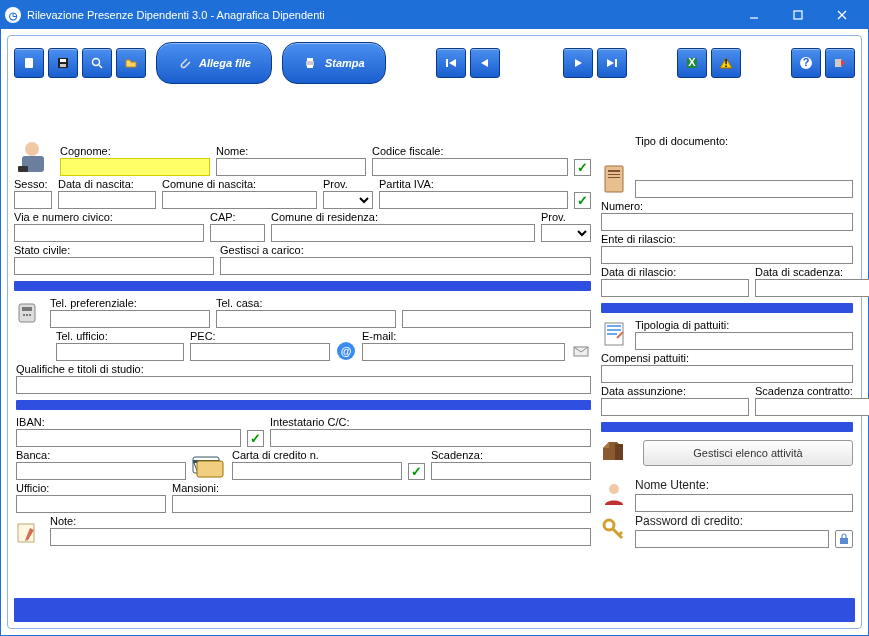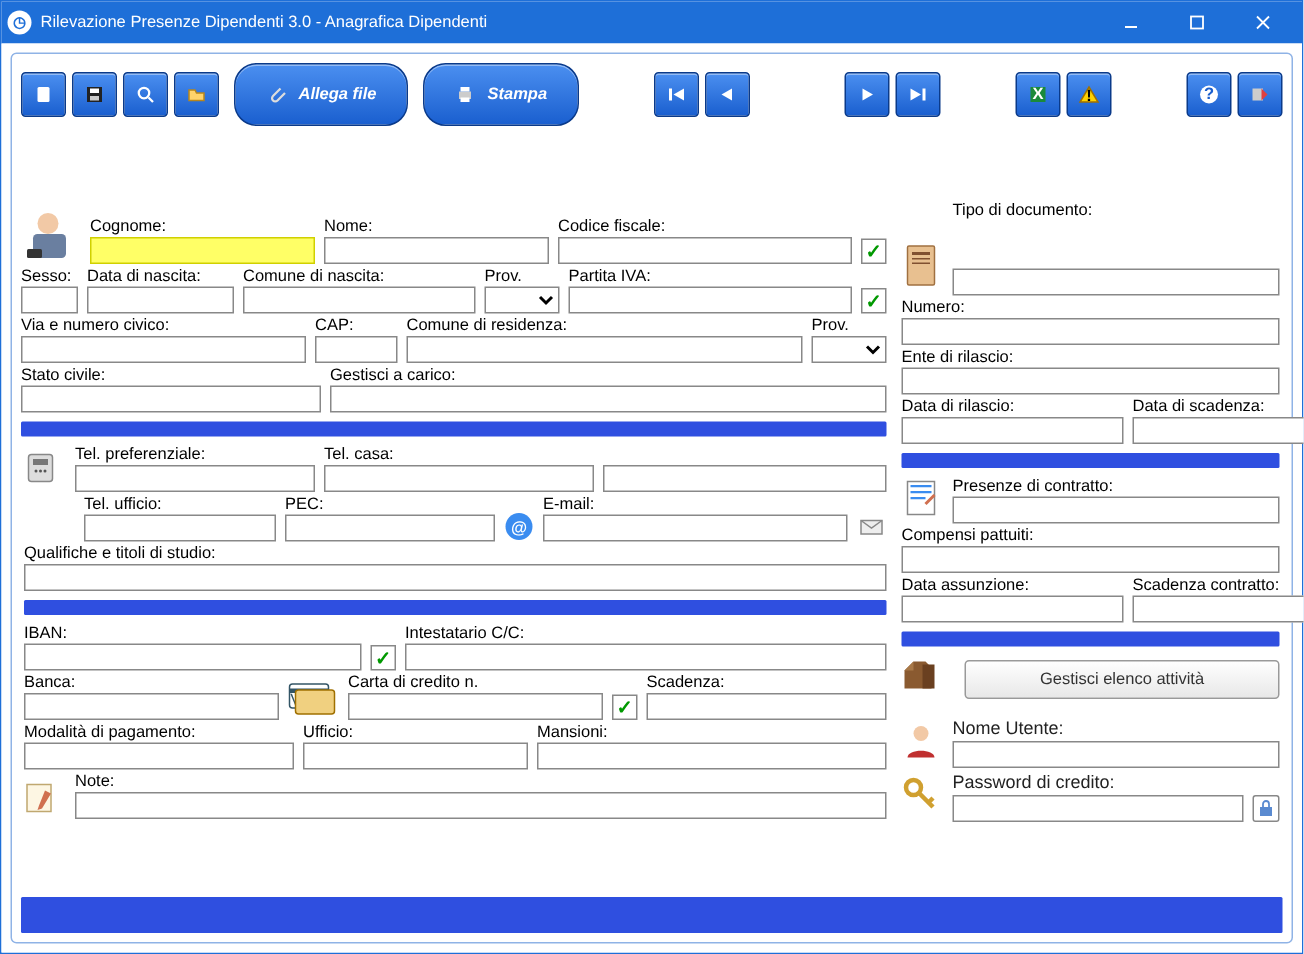--- a/index.html
+++ b/index.html
@@ -330,24 +330,20 @@
                   <span class="label">Carta di credito n.</span>
                   <input type="text" style="">
                 </div>
               <div class="check">✓</div>
               <div class="field" style="flex:1;">
                   <span class="label">Scadenza:</span>
                   <input type="text" style="">
                 </div>
             </div>
             <div class="row">
-              <div class="field" style="width:180px;">
-                  <span class="label">Modalità di pagamento:</span>
-                  <input type="text" style="">
-                </div>
               <div class="field" style="width:150px;">
                   <span class="label">Ufficio:</span>
                   <input type="text" style="">
                 </div>
               <div class="field" style="flex:1;">
                   <span class="label">Mansioni:</span>
                   <input type="text" style="">
                 </div>
             </div>
             <div class="row">
@@ -402,21 +398,21 @@
           </div>
 
           <div class="section blue-bar-after">
             <div class="row">
               <div style="width:28px;"><svg width="26" height="28">
                     <rect x="4" y="3" width="18" height="22" fill="#fff" stroke="#888"></rect>
                     <path d="M6 6h14M6 10h14M6 14h10" stroke="#3a8cf0" stroke-width="1.5"></path>
                     <path d="M16 18l6-6" stroke="#d07050" stroke-width="2"></path>
                   </svg></div>
               <div class="field" style="flex:1;">
-                  <span class="label">Presenze di contratto:</span>
+                  <span class="label">Tipologia di pattuiti:</span>
                   <input type="text" style="">
                 </div>
             </div>
             <div class="row">
                 <div class="field" style="flex:1;">
                   <span class="label">Compensi pattuiti:</span>
                   <input type="text" style="">
                 </div>
               </div>
             <div class="row">

